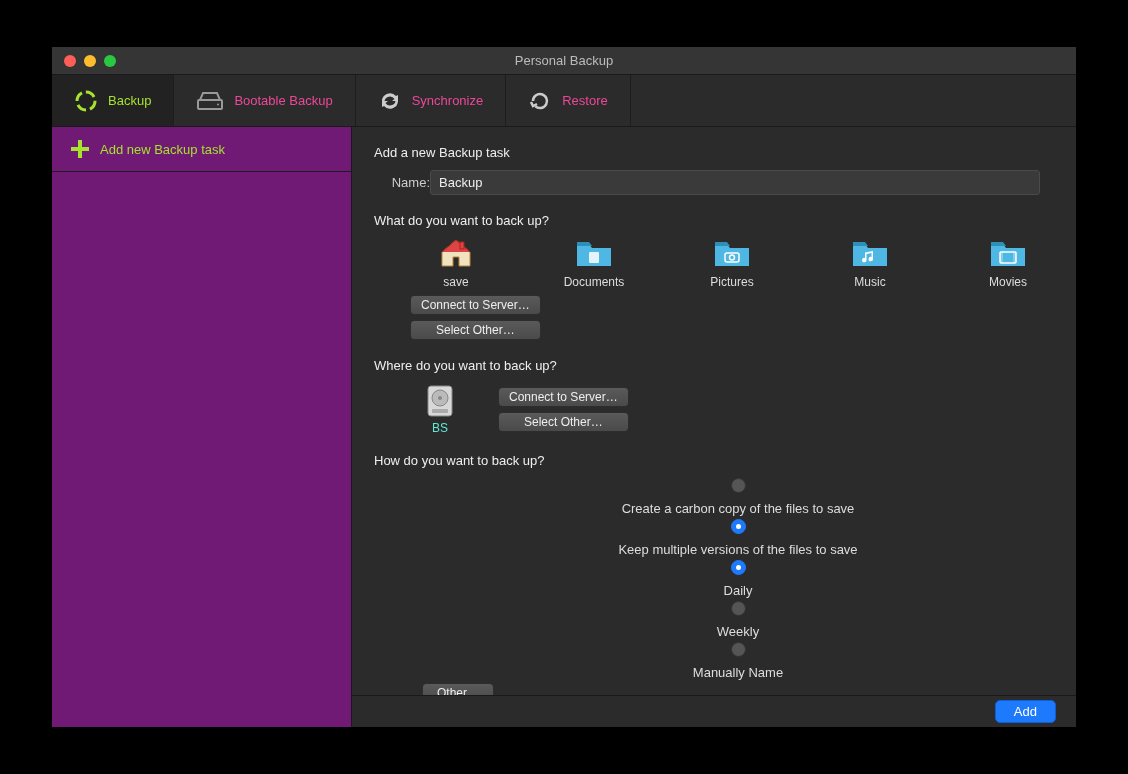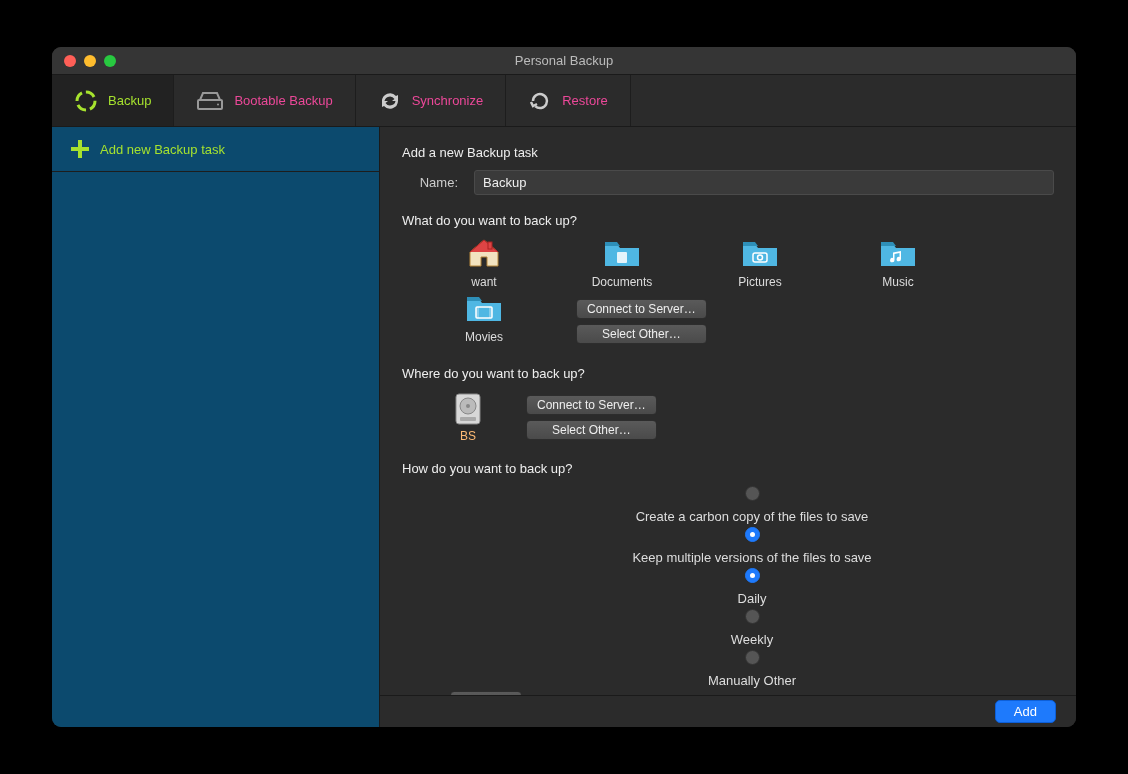--- a/index.html
+++ b/index.html
@@ -11,21 +11,21 @@
     width: 1128px;
     height: 774px;
     display: flex;
     align-items: center;
     justify-content: center;
   }
   .window {
     width: 1024px;
     height: 680px;
     background: #2b2b2b;
-    border-radius: 9px;
+    border-radius: 0;
     overflow: hidden;
     box-shadow: 0 20px 60px rgba(0,0,0,0.8), 0 0 0 1px rgba(0,0,0,0.6);
     display: flex;
     flex-direction: column;
   }
   .titlebar {
     height: 28px;
     background: #353535;
     display: flex;
     align-items: center;
@@ -74,22 +74,22 @@
   .toolbar .tab.active .icon { filter: none; }
   .tab .icon svg { display:block; }
   .tab-label { font-size: 13px; }
 
   .body {
     flex: 1;
     display: flex;
     min-height: 0;
   }
   .sidebar {
-    width: 328px;
-    background: #0c4a6e;
+    width: 300px;
+    background: #701a75;
     border-right: 1px solid #1a1a1a;
   }
   .side-item {
     display: flex;
     align-items: center;
     gap: 10px;
     padding: 12px 18px;
     color: #a6e22e;
     border-bottom: 1px solid #1d1d1d;
     cursor: default;
@@ -121,21 +121,21 @@
     font-size: 13px;
     font-weight: 400;
     color: #eee;
     margin-bottom: 10px;
   }
   h3.section.later { margin-top: 18px; }
 
   .name-row {
     display: flex;
     align-items: center;
-    gap: 16px;
+    gap: 0;
     margin-bottom: 6px;
   }
   .name-row label { color:#ccc; width:56px; text-align:right;}
   .name-row input {
     flex: 1;
     background: #3a3a3a;
     border: 1px solid #4a4a4a;
     border-radius: 3px;
     color: #eee;
     padding: 4px 8px;
@@ -185,21 +185,21 @@
     display: flex;
     align-items: center;
     gap: 28px;
     padding-left: 36px;
   }
   .disk {
     display:flex; flex-direction:column; align-items:center; gap:2px;
     width:60px;
   }
   .disk svg { display:block;}
-  .disk .lbl { font-size:12px; color:#fdba74;}
+  .disk .lbl { font-size:12px; color:#5eead4;}
 
   .radio-list { padding-left: 48px; }
   .radio-row {
     display: flex;
     align-items: center;
     gap: 8px;
     margin: 3px 0;
     color:#ddd;
     font-size:13px;
     flex-direction:column;
@@ -315,21 +315,21 @@
         <h3 class="section later">What do you want to back up?</h3>
         <div class="source-grid">
           <div class="src">
             <span>
               <svg class="house-icon" viewBox="0 0 34 30">
                   <path d="M3 14 L17 2 L31 14 V28 H20 V19 H14 V28 H3 Z" fill="#f2e3c0" stroke="#b5863a"></path>
                   <path d="M3 14 L17 2 L31 14" fill="#d44" stroke="#a22"></path>
                   <rect x="21" y="4" width="4" height="7" fill="#d44" stroke="#a22"></rect>
                 </svg>
             </span>
-            <span class="lbl">want</span>
+            <span class="lbl">save</span>
           </div>
           <div class="src">
             <span>
               <svg class="folder-icon" viewBox="0 0 38 30">
                   <path d="M2 6h12l3 4h19v18H2z" fill="#4fb7e3"></path>
                   <path d="M2 4h12l3 4H2z" fill="#2e8fb8"></path>
                   <rect x="14" y="14" width="10" height="11" rx="1" fill="#fff" opacity="0.85"></rect>
                 </svg>
             </span>
             <span class="lbl">Documents</span>
@@ -407,21 +407,21 @@
           <div class="radio-row">
             <span class="radio checked"></span>
             <span>Daily</span>
           </div>
           <div class="radio-row">
             <span class="radio"></span>
             <span>Weekly</span>
           </div>
           <div class="radio-row">
             <span class="radio"></span>
-            <span>Manually Other</span>
+            <span>Manually Name</span>
           </div>
         </div>
         <div class="other-wrap">
           <button class="btn small">Other…</button>
         </div>
       </div>
 
       <div class="footer">
         <button class="btn-primary">Add</button>
       </div>

